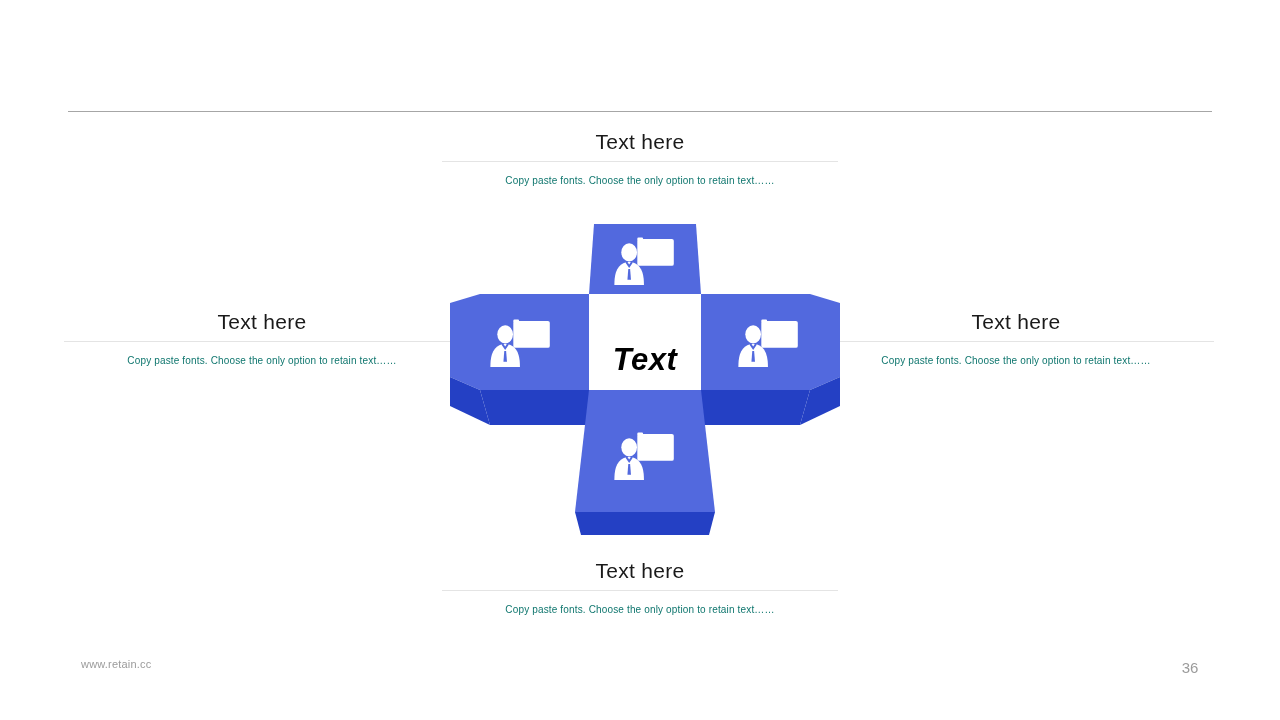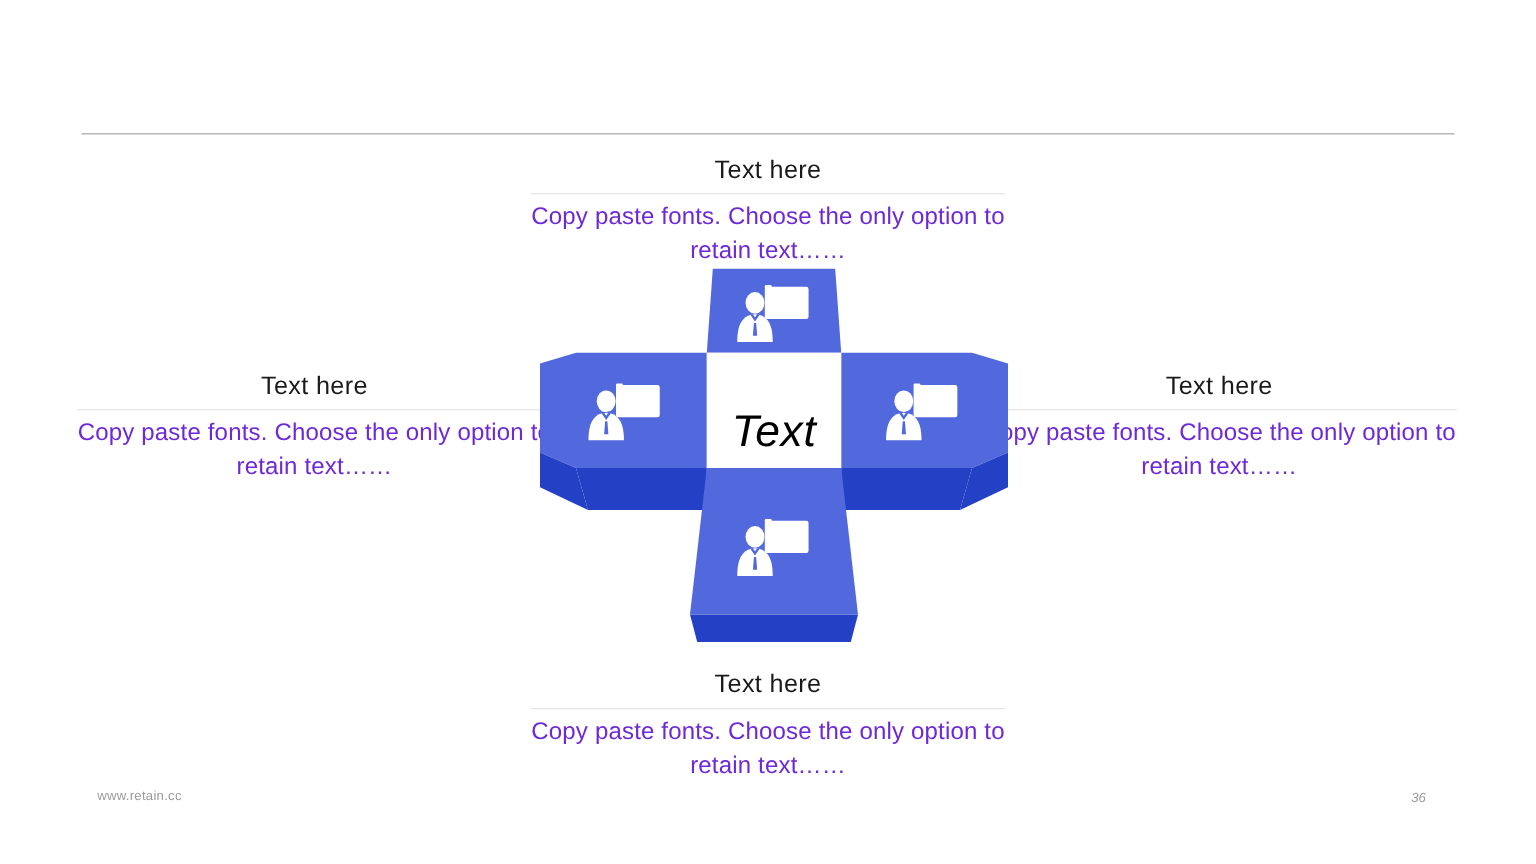--- a/index.html
+++ b/index.html
@@ -44,23 +44,23 @@
     font-weight: 400;
     white-space: nowrap;
   }
   .tblock .hrule {
     width: 100%;
     height: 1px;
     background: #e4e4e4;
     margin: 4px 0 5px 0;
   }
   .tblock .body {
-    font-size: 20px;
+    font-size: 10px;
     line-height: 28px;
-    color: #6d28d9;
+    color: #0f766e;
     letter-spacing: .15px;
   }
 
   
   #block-top    { left: 442px; top: 127px; }
   #block-left   { left: 64px;  top: 307px; }
   #block-right  { left: 818px; top: 307px; }
   #block-bottom { left: 442px; top: 556px; }
 
   
@@ -83,45 +83,44 @@
   }
   .cross-center-label span {
     position: absolute;
     left: 132px;
     top: 112px;
     width: 126px;
     height: 56px;
     display: flex;
     align-items: center;
     justify-content: center;
-    font-size: 37px;
-    font-weight: normal;
+    font-size: 31px;
+    font-weight: bold;
     font-style: italic;
     color: #000000;
     letter-spacing: .5px;
   }
 
   
   .footer-url {
     position: absolute;
     left: 81px;
     top: 658px;
     font-size: 11px;
     color: #9b9b9b;
     letter-spacing: .2px;
   }
   .page-num {
     position: absolute;
     left: 1176px;
     top: 659px;
     width: 28px;
-    text-align: left;
-    font-size: 11px;
+    text-align: center;
+    font-size: 15px;
     color: #9b9b9b;
-    font-style: italic;
   }
 </style>
 </head>
 <body>
 
 <div id="slide">
 
   <div class="top-rule"></div>
 
   <div class="tblock" id="block-top">

